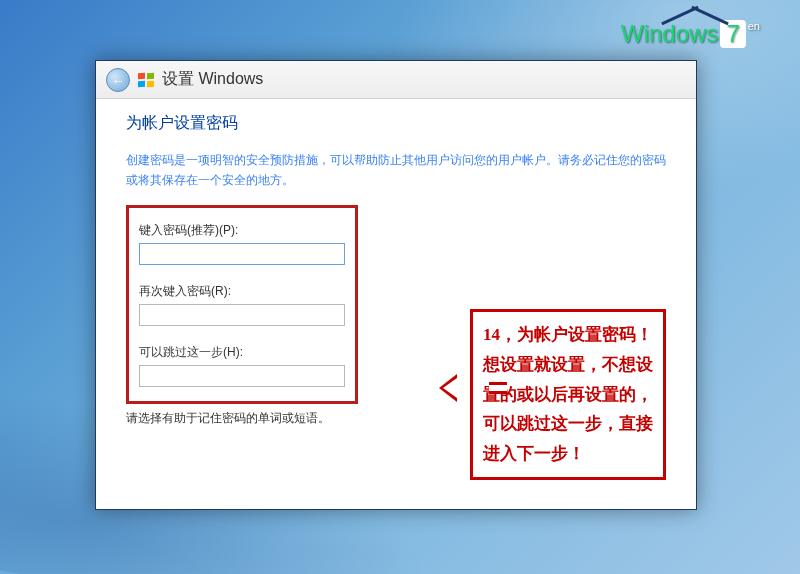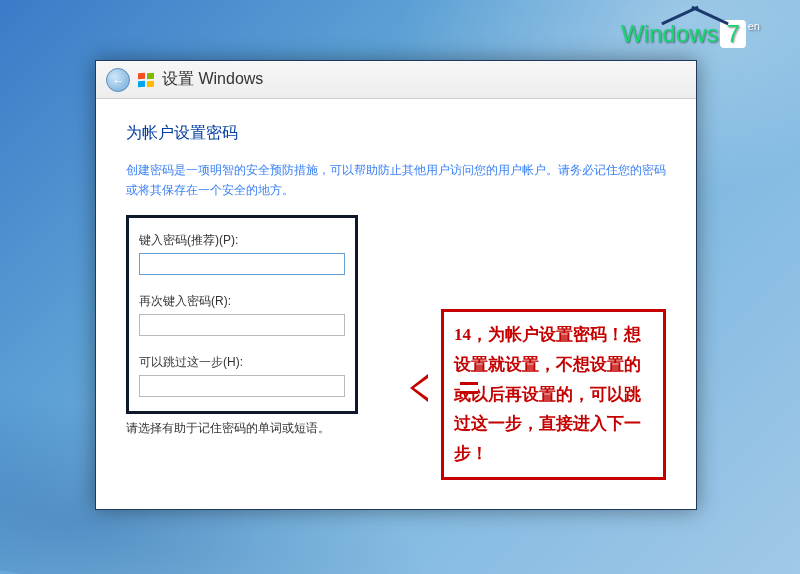--- a/index.html
+++ b/index.html
@@ -62,43 +62,43 @@
     }
     .flag-icon { width: 16px; height: 14px; position: relative; display: inline-block; }
     .flag-icon span { position: absolute; width: 7px; height: 6px; }
     .flag-icon .r { background: #f25022; top:0; left:0; transform: skewY(-6deg); }
     .flag-icon .g { background: #7fba00; top:0; right:0; transform: skewY(-6deg); }
     .flag-icon .b { background: #00a4ef; bottom:0; left:0; transform: skewY(-6deg); }
     .flag-icon .y { background: #ffb900; bottom:0; right:0; transform: skewY(-6deg); }
     .win-title { font-size: 16px; color: #333; }
 
     .content {
-      flex: 1; padding: 24px 30px 20px 30px; position: relative;
+      flex: 1; padding: 14px 30px 20px 30px; position: relative;
       font-size: 12px; color: #333;
     }
     .heading { color: #003d9e; font-size: 16px; margin-bottom: 16px; font-weight: normal; }
     .desc { line-height: 1.7; margin-bottom: 14px; color: #3b82f6; }
 
     .form-box {
-      border: 3px solid #0f172a; padding: 8px 10px 14px 10px;
+      border: 3px solid #b91c1c; padding: 8px 10px 14px 10px;
       width: 232px; position: relative;
     }
     .form-label { font-size: 12px; color: #333; margin-top: 6px; margin-bottom: 4px; }
     .form-input {
       width: 100%; height: 22px; border: 1px solid #b8b8b8;
       background: #fff; padding: 2px 4px; font-size: 12px;
     }
     .form-input.focused { border-color: #6aa0d8; }
     .gap { height: 12px; }
 
     .hints { margin-top: 4px; line-height: 1.7; }
 
     .callout {
       position: absolute; top: 210px; right: 30px;
-      width: 225px; border: 3px solid #c40000;
+      width: 196px; border: 3px solid #c40000;
       background: #fff; padding: 8px 10px;
       color: #c40000; font-size: 17px; font-weight: bold;
       font-family: "SimSun", serif; line-height: 1.75;
     }
     .arrow {
       position: absolute; left: -34px; top: 62px;
     }
     .arrow-shape {
       width: 0; height: 0; border-top: 14px solid transparent;
       border-bottom: 14px solid transparent;

